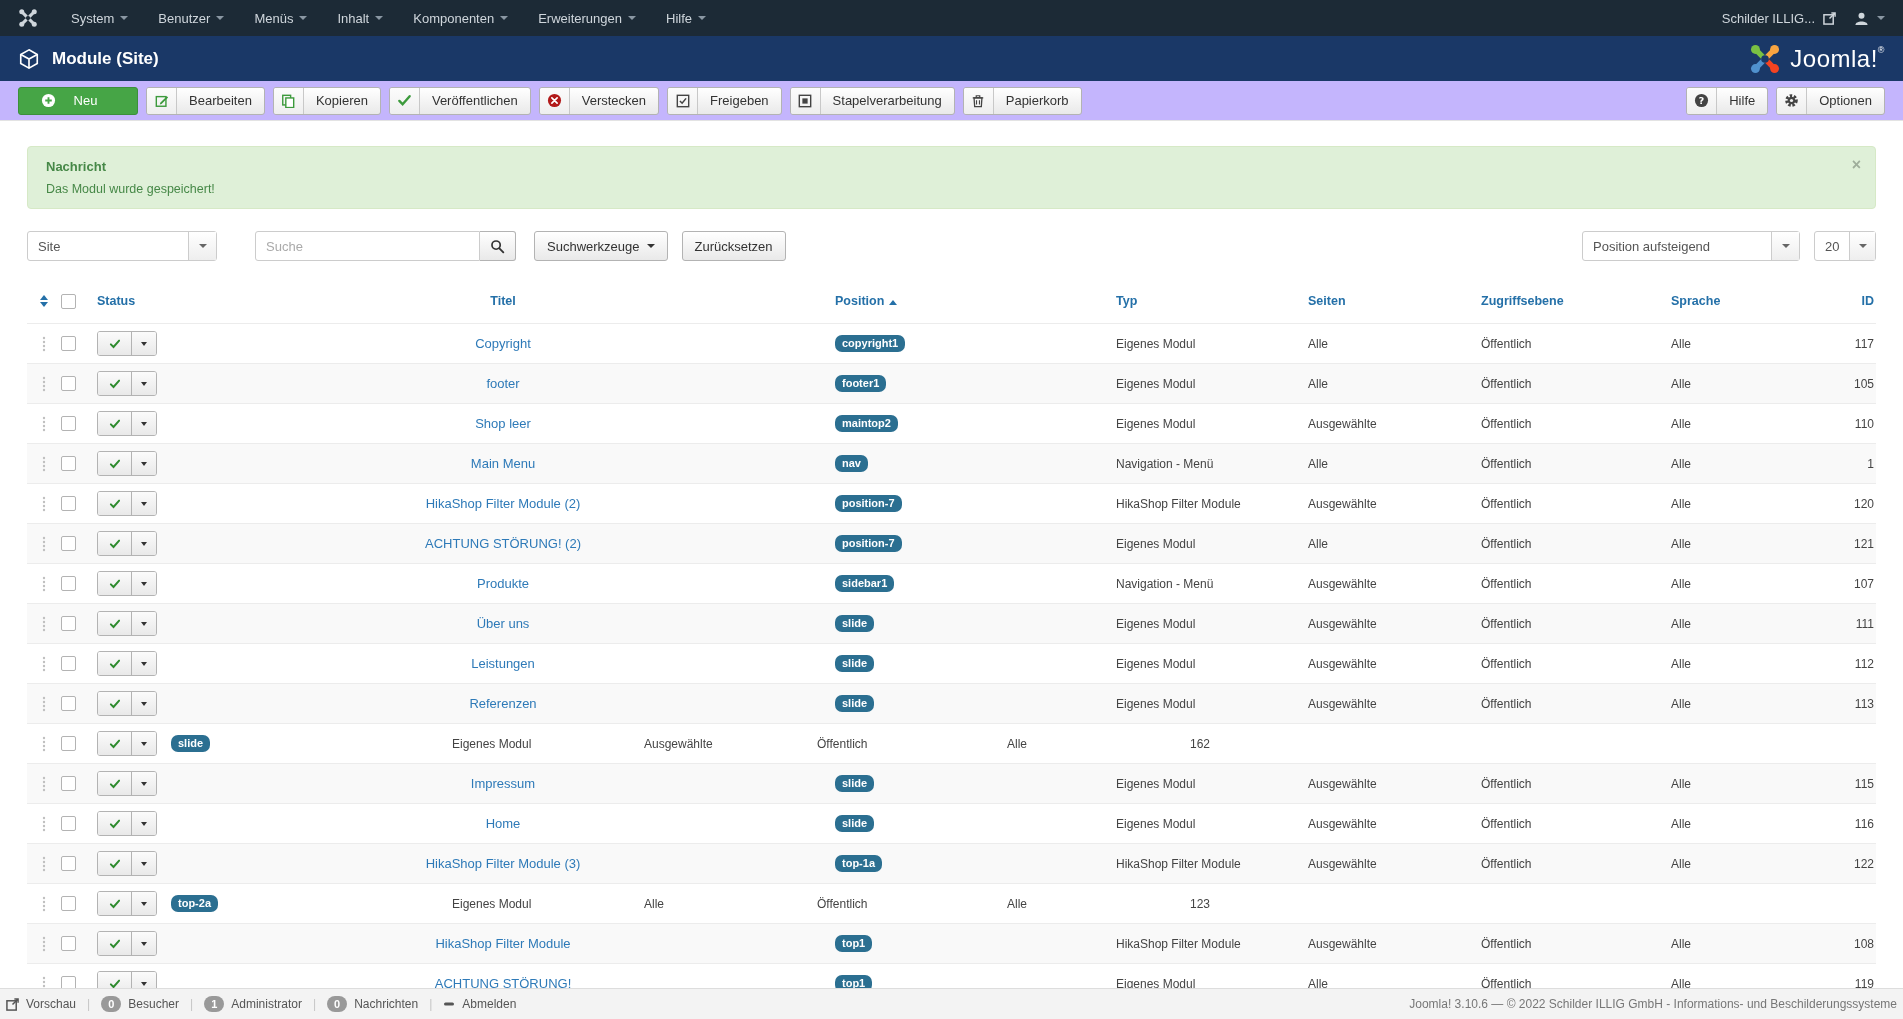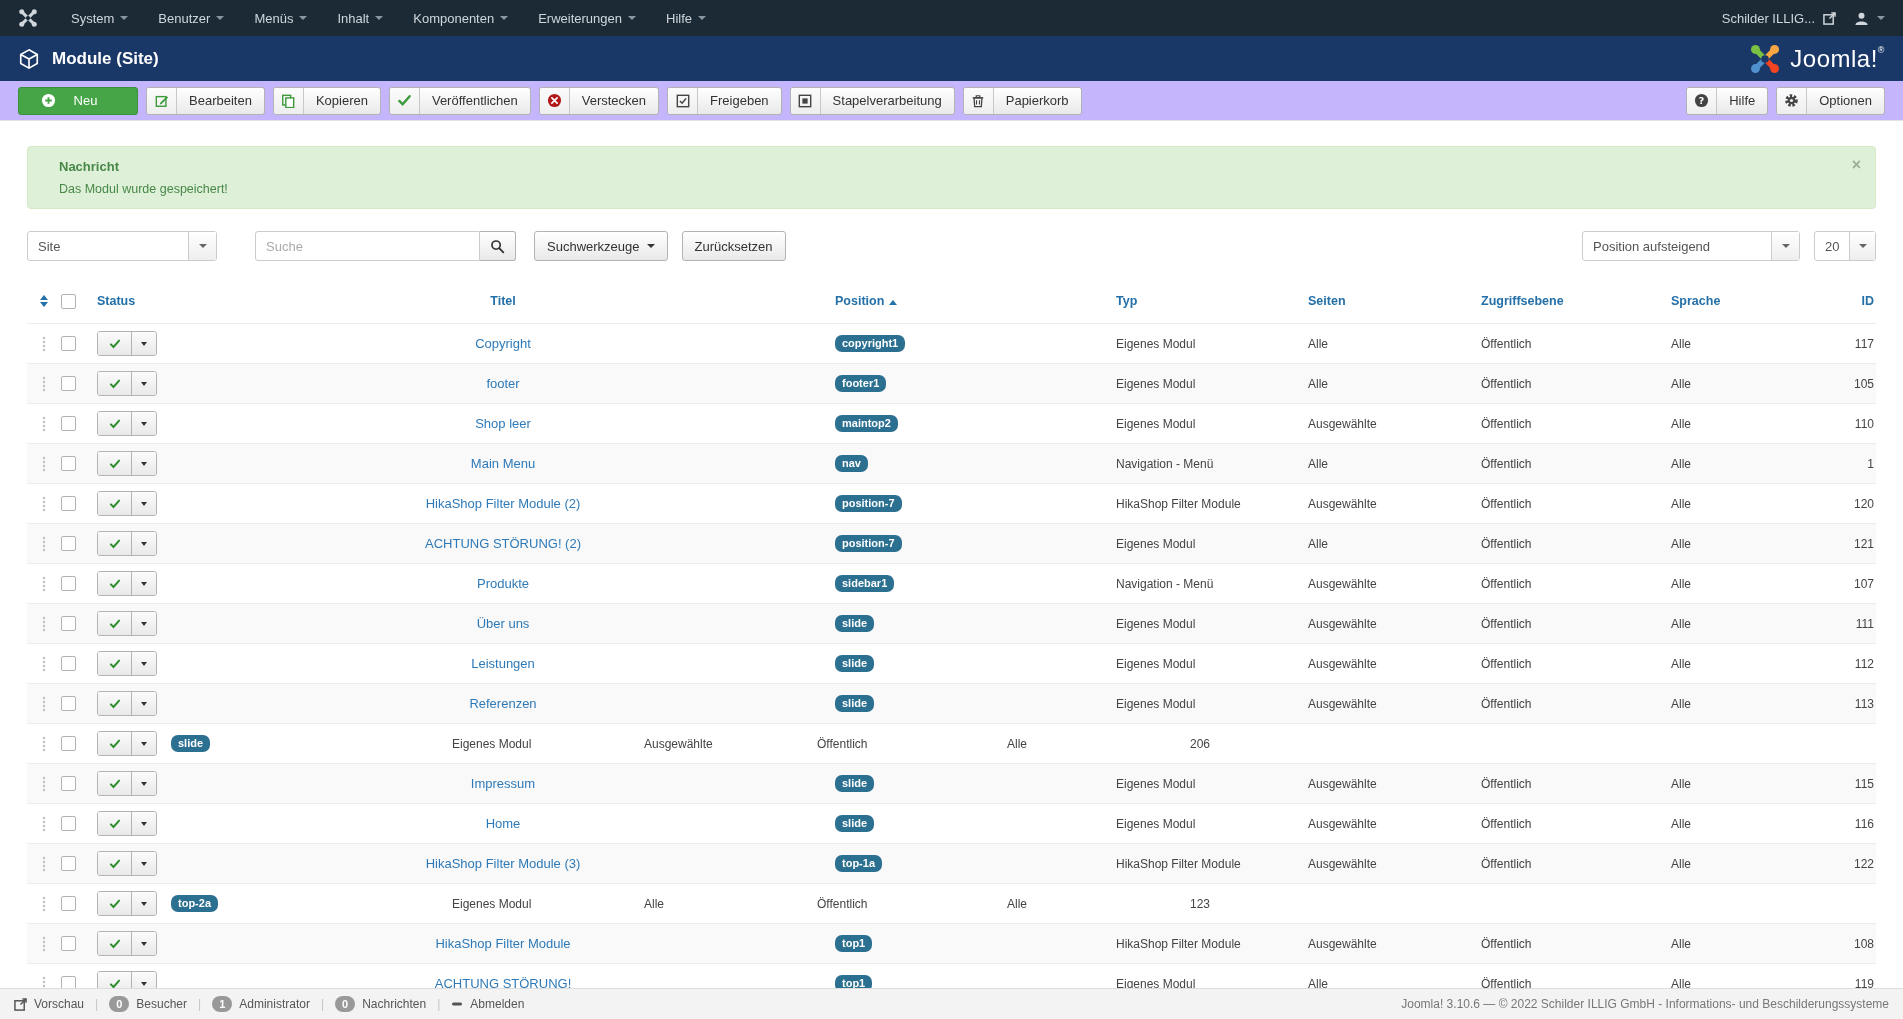--- a/index.html
+++ b/index.html
@@ -30,21 +30,21 @@
   .btn .ic { width:30px; height:26px; display:flex; align-items:center; justify-content:center; border-right:1px solid #c8c8c8; background:linear-gradient(#fcfcfc,#eee); }
   .btn .lbl { padding:0 12px; }
   .btn-success { background:#46a546; border-color:#3c8f3c; color:#fff; }
   .btn-success .lbl { padding:0 18px; font-weight:normal; }
   .btn-success { width:120px; justify-content:center; }
   .toolbar .group { display:flex; gap:8px; }
   .toolbar-right { margin-left:auto; display:flex; gap:8px; }
 
   
   .content { flex:1; background:#fff; overflow:hidden; position:relative; }
-  .alert-success { margin:25px 27px 0 27px; background:#dff0d8; border:1px solid #d6e9c6; border-radius:4px; padding:12px 31px; position:relative; }
+  .alert-success { margin:25px 27px 0 27px; background:#dff0d8; border:1px solid #d6e9c6; border-radius:4px; padding:12px 18px; position:relative; }
   .alert-success h4 { color:#468847; font-size:13px; font-weight:bold; margin-bottom:8px; }
   .alert-success p { color:#468847; font-size:12.5px; }
   .alert-close { position:absolute; right:14px; top:10px; color:#9fae9b; font-size:16px; font-weight:bold; cursor:pointer; line-height:1; }
 
   
   .filterbar { display:flex; align-items:center; margin:22px 27px 0 27px; }
   .fake-select { display:flex; align-items:center; border:1px solid #ccc; border-radius:3px; background:#fff; height:30px; cursor:pointer; }
   .fake-select .sel-text { padding:0 10px; color:#555; flex:1; font-size:13px; }
   .fake-select .sel-caret { width:28px; align-self:stretch; border-left:1px solid #ccc; background:linear-gradient(#fff,#eee); display:flex; align-items:center; justify-content:center; }
   .sel-site { width:190px; margin-right:38px; }
@@ -79,21 +79,21 @@
   .cbox { width:15px; height:15px; border:1px solid #b3b3b3; border-radius:2px; background:#fff; appearance:none; -webkit-appearance:none; cursor:pointer; margin:0; }
   .status-group { display:inline-flex; border:1px solid #b3b3b3; border-radius:3px; overflow:hidden; height:25px; }
   .status-group .sg-main { width:33px; background:linear-gradient(#fbfbfb,#e9e9e9); display:flex; align-items:center; justify-content:center; cursor:pointer; }
   .status-group .sg-dd { width:25px; border-left:1px solid #b3b3b3; background:linear-gradient(#fbfbfb,#e9e9e9); display:flex; align-items:center; justify-content:center; cursor:pointer; }
   .sort-dual { display:flex; flex-direction:column; gap:2px; align-items:center; cursor:pointer; }
   .tri-up { width:0;height:0;border-left:4px solid transparent;border-right:4px solid transparent;border-bottom:5px solid #2470a8; }
   .tri-dn { width:0;height:0;border-left:4px solid transparent;border-right:4px solid transparent;border-top:5px solid #2470a8; }
   .asc-caret { display:inline-block; width:0;height:0;border-left:4px solid transparent;border-right:4px solid transparent;border-bottom:5px solid #2470a8; margin-left:5px; }
 
   
-  .statusbar { position:absolute; left:0; right:0; bottom:0; height:31px; background:#f3f3f3; border-top:1px solid #ddd; display:flex; align-items:center; padding:0 14px; font-size:12px; color:#555; z-index:5; }
+  .statusbar { position:absolute; left:0; right:0; bottom:0; height:31px; background:#f3f3f3; border-top:1px solid #ddd; display:flex; align-items:center; padding:0 6px; font-size:12px; color:#555; z-index:5; }
   .sb-item { display:flex; align-items:center; gap:7px; cursor:pointer; color:#555; }
   .sb-sep { color:#c5c5c5; margin:0 11px; }
   .sb-badge { background:#999; color:#fff; border-radius:9px; font-size:11px; font-weight:bold; padding:1px 7px; line-height:14px; }
   .sb-right { margin-left:auto; color:#777; }
 
   svg { display:block; }
 </style>
 </head>
 <body>
 
@@ -704,21 +704,21 @@
         <span class="sg-dd">
                   <span class="caret-down" style="border-top-color:#333;border-left-width:3.5px;border-right-width:3.5px;border-top-width:4px;"></span>
                 </span>
       </span>
     </div>
     <div class="col-pos"><span class="badge-pos">slide</span></div>
     <div class="col-typ">Eigenes Modul</div>
     <div class="col-seiten">Ausgewählte</div>
     <div class="col-zug">Öffentlich</div>
     <div class="col-spr">Alle</div>
-    <div class="col-id">206</div>
+    <div class="col-id">162</div>
   </div>
 
   <div class="trow">
     <div class="col-drag">
       <svg width="6" height="16" viewBox="0 0 6 16">
         <circle cx="3" cy="2" r="1.2" fill="#c0c0c0"></circle>
                 <circle cx="3" cy="6" r="1.2" fill="#c0c0c0"></circle>
                 <circle cx="3" cy="10" r="1.2" fill="#c0c0c0"></circle>
                 <circle cx="3" cy="14" r="1.2" fill="#c0c0c0"></circle>
       </svg>

